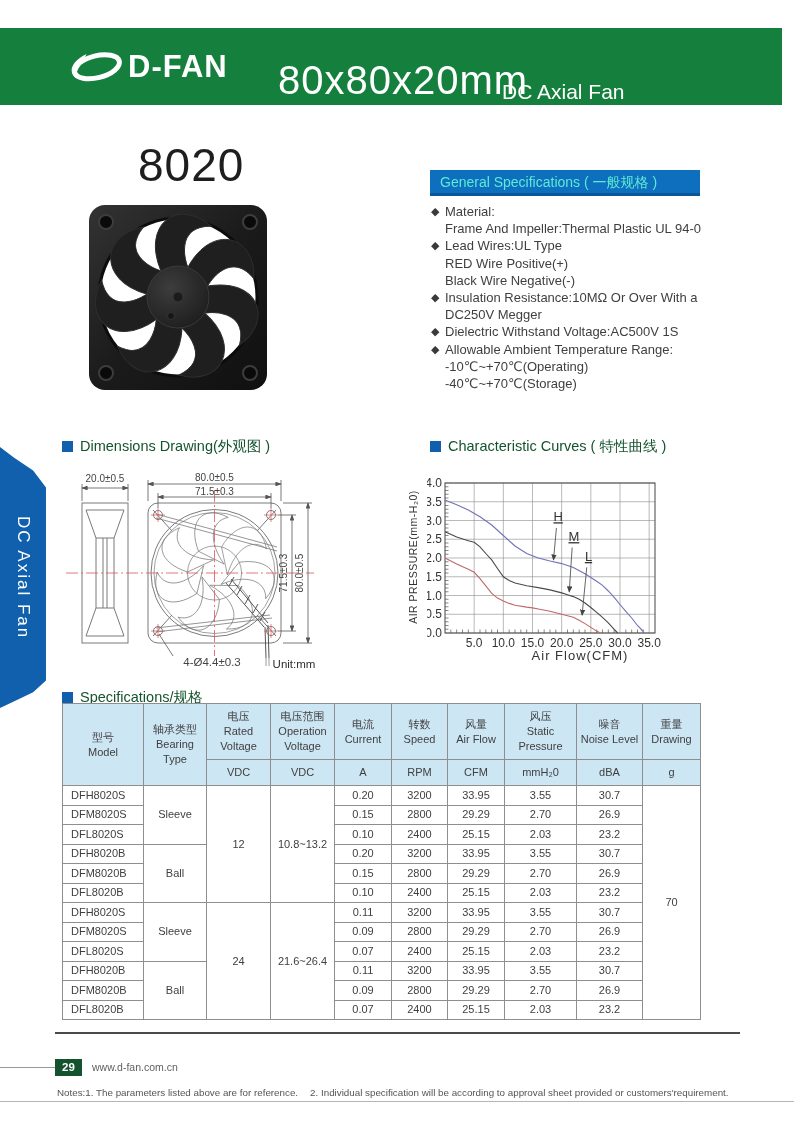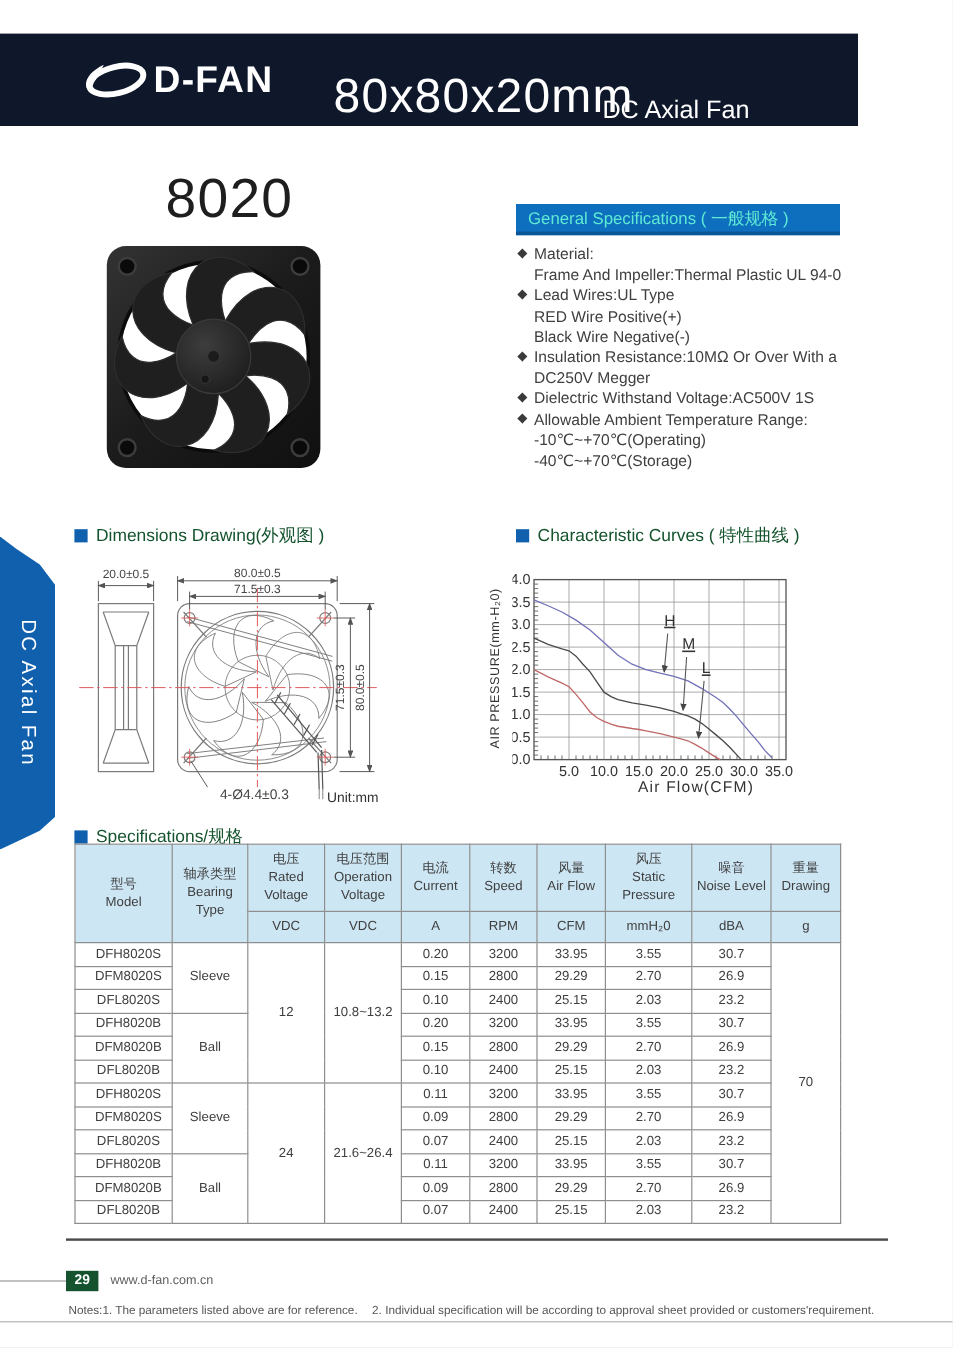--- a/index.html
+++ b/index.html
@@ -2,21 +2,21 @@
 <html><head>
 <meta charset="utf-8">
 <style>
   html,body{margin:0;padding:0;background:#e8e8e8;}
   *{box-sizing:border-box;}
   .page{
     position:relative;width:794px;height:1123px;background:#ffffff;margin:0 auto;
     font-family:"Liberation Sans","DejaVu Sans",sans-serif;color:#3c3c3c;overflow:hidden;
   }
   
-  .band{position:absolute;left:0;top:28px;width:715px;height:77px;background:#0f172a;}
+  .band{position:absolute;left:0;top:28px;width:782px;height:77px;background:#15803d;}
   .logo-group{position:absolute;left:68px;top:0;height:77px;display:flex;align-items:center;gap:4px;}
   .logo-text{color:#fff;font-size:31px;font-weight:700;letter-spacing:1px;}
   .size-title{position:absolute;left:278px;top:30px;color:#fff;font-size:40px;font-weight:400;letter-spacing:1px;white-space:nowrap;}
   .product-type{position:absolute;left:502px;top:52px;color:#fff;font-size:21px;font-weight:400;white-space:nowrap;}
   
   .model-title{position:absolute;left:138px;top:138px;font-size:46px;color:#1e1e1e;letter-spacing:1px;}
   
   .fan-photo{position:absolute;left:88px;top:203px;}
   
   .gen-bar{position:absolute;left:430px;top:170px;width:270px;height:26px;background:#0e6fbe;
@@ -39,21 +39,21 @@
     font-size:10.5px;color:#333;letter-spacing:0.5px;white-space:nowrap;}
   .xlabel{position:absolute;left:470px;top:648px;width:220px;text-align:center;font-size:13px;color:#333;letter-spacing:1px;}
   
   .spec-table{position:absolute;left:62px;top:703px;border-collapse:collapse;table-layout:fixed;}
   .spec-table td,.spec-table th{border:1px solid #8e8e8e;font-weight:400;font-size:11px;color:#3f3f3f;
     text-align:center;vertical-align:middle;padding:0;white-space:pre-line;line-height:1.35;}
   .spec-table thead td{background:#cde6f4;}
   .spec-table .h1{height:56px;}
   .spec-table .h2{height:26px;}
   .spec-table tbody tr{height:19.5px;}
-  .spec-table tbody td.model-cell{text-align:center;padding-left:8px;}
+  .spec-table tbody td.model-cell{text-align:left;padding-left:8px;}
   
   .rule-top{position:absolute;left:55px;top:1032px;width:685px;height:2px;background:#4a4a4a;}
   .notes{position:absolute;left:57px;top:1040px;font-size:9.8px;color:#555;white-space:nowrap;margin-top:47px;}
   .notes .n2{margin-left:12px;}
   .badge-line{position:absolute;left:0;top:1067px;width:55px;height:1px;background:#999;}
   .page-badge{position:absolute;left:55px;top:1059px;width:27px;height:17px;background:#14532d;color:#fff;
     font-size:11.5px;font-weight:700;text-align:center;line-height:17px;}
   .website{position:absolute;left:92px;top:1061px;font-size:10.5px;color:#606060;}
   .rule-bottom{position:absolute;left:0;top:1101px;width:794px;height:1px;background:#b5b5b5;}
   svg text{font-family:"Liberation Sans","DejaVu Sans",sans-serif;}

